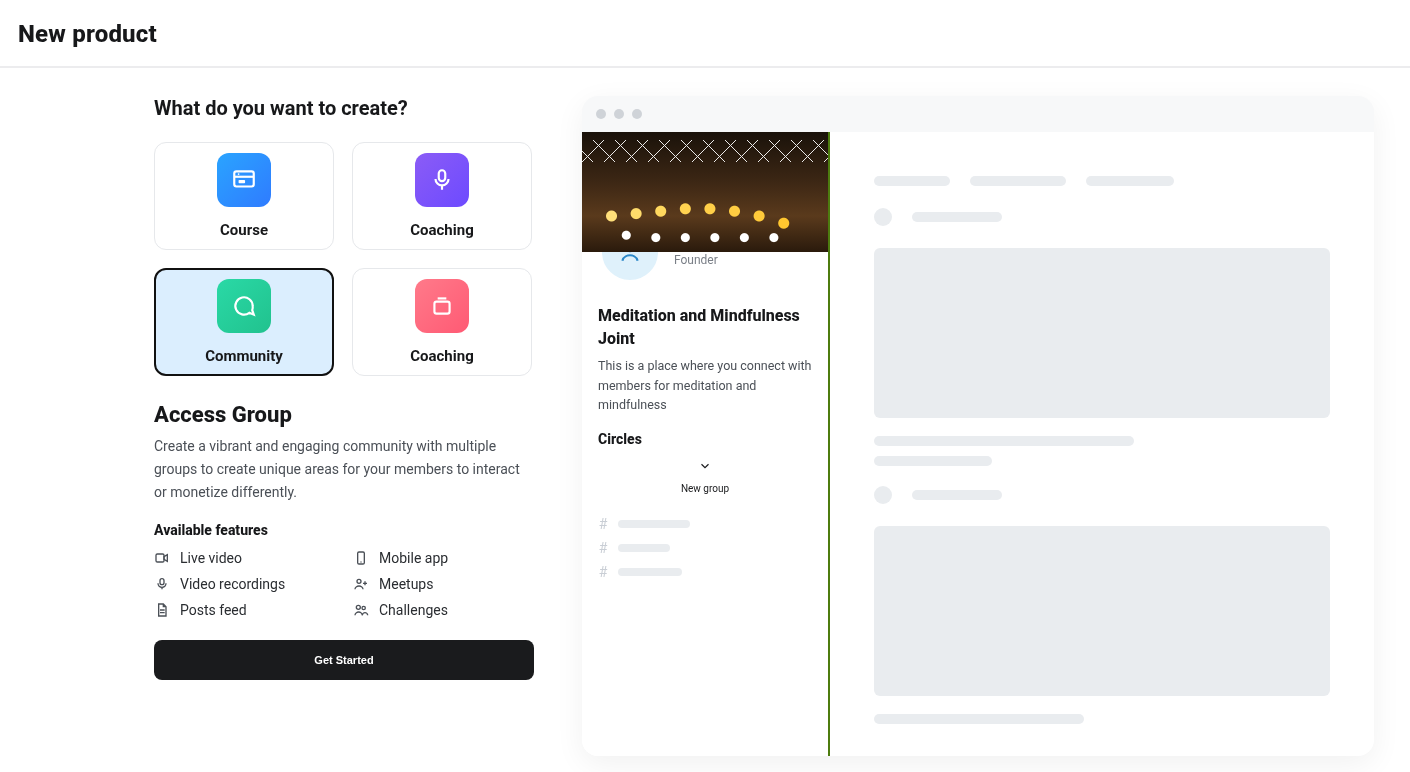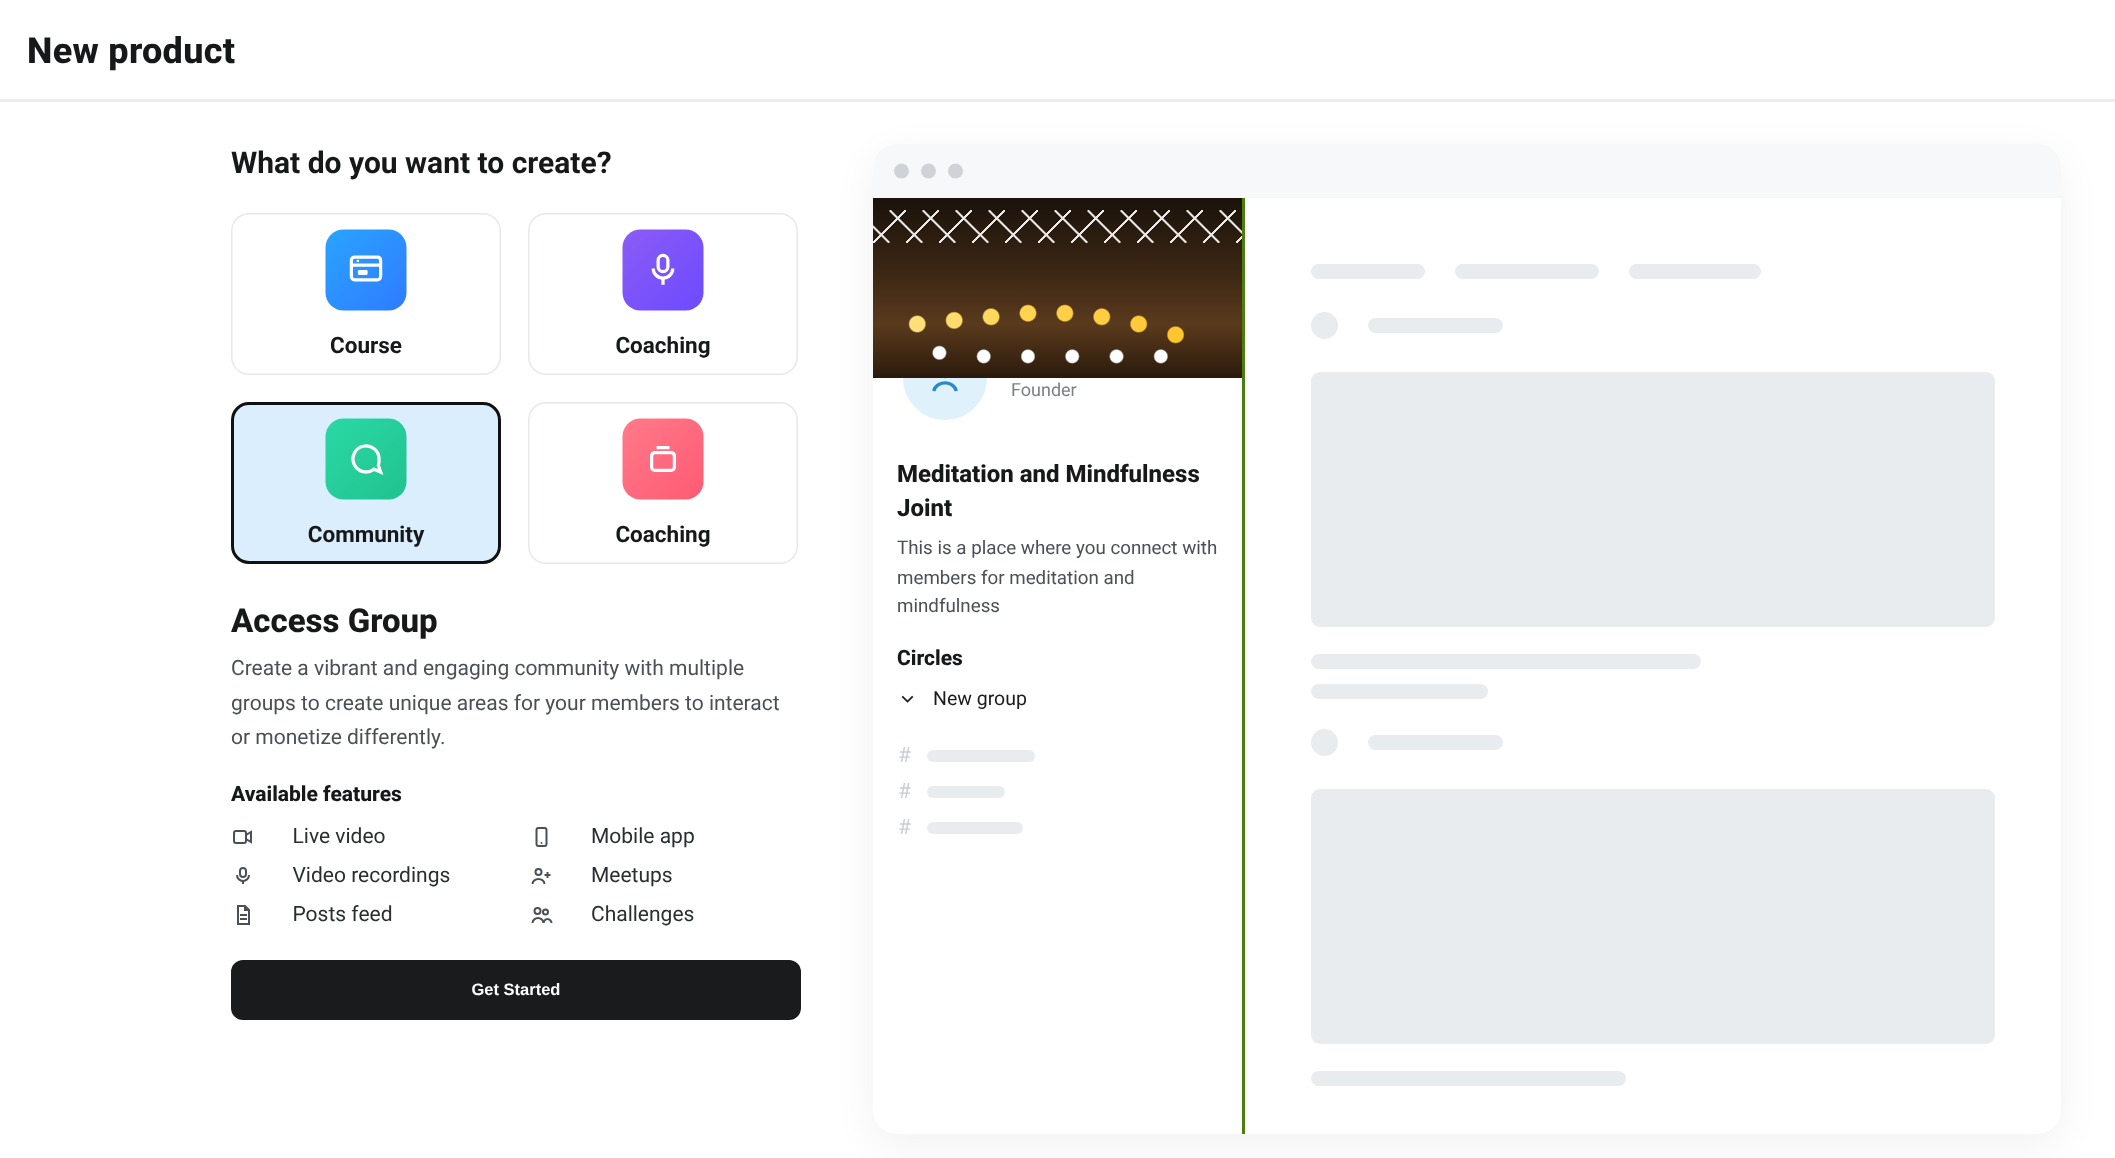--- a/index.html
+++ b/index.html
@@ -87,21 +87,21 @@
   .desc{
     color:#4b5057;font-size:14px;line-height:1.65;margin:0 0 18px;
   }
   .subhead{font-weight:800;font-size:14px;margin:0 0 12px;}
   .features{
     display:grid;
     grid-template-columns:1fr 1fr;
     gap:10px 18px;
     margin-bottom:22px;
   }
-  .feat{display:flex;align-items:center;gap:25px;color:#2a2d31;font-size:14px;}
+  .feat{display:flex;align-items:center;gap:10px;color:#2a2d31;font-size:14px;}
   .feat svg{width:16px;height:16px;color:#4b5057;}
 
   .cta{
     display:block;width:100%;
     background:#1a1b1d;color:#fff;border:none;border-radius:8px;
     padding:14px 16px;font-size:11px;font-weight:800;cursor:pointer;
   }
 
   
   .preview{
@@ -158,21 +158,21 @@
     background:#dff1fb;border:4px solid #fff;
     display:flex;align-items:center;justify-content:center;color:#2b88c9;
   }
   .avatar svg{width:26px;height:26px;}
   .who .name{font-weight:800;font-size:14px;}
   .who .role{font-size:12px;color:#7a7f87;}
   .pv-title{font-weight:800;font-size:16px;line-height:1.45;margin:10px 16px 6px;}
   .pv-desc{font-size:12.5px;color:#4b5057;line-height:1.55;margin:0 16px 16px;}
   .pv-subhead{font-weight:800;font-size:14px;margin:0 16px 12px;}
   .new-group{
-    display:flex;align-items:center;gap:10px;color:#1a1b1d;font-size:13px;margin:0 16px 10px;cursor:pointer;
+    display:flex;align-items:center;gap:10px;color:#1a1b1d;font-size:10px;margin:0 16px 10px;cursor:pointer;flex-direction:column;
   }
   .new-group svg{width:14px;height:14px;color:#1a1b1d;}
   .hashes{margin:4px 16px 0;}
   .hash{display:flex;align-items:center;gap:10px;margin:8px 0;}
   .hash .sym{color:#c9ced5;font-size:14px;width:10px;text-align:center;}
   .hash .bar{height:8px;border-radius:5px;background:var(--skeleton);}
   .hashes .hash:nth-child(1) .bar{width:72px;}
   .hashes .hash:nth-child(2) .bar{width:52px;}
   .hashes .hash:nth-child(3) .bar{width:64px;}
 

